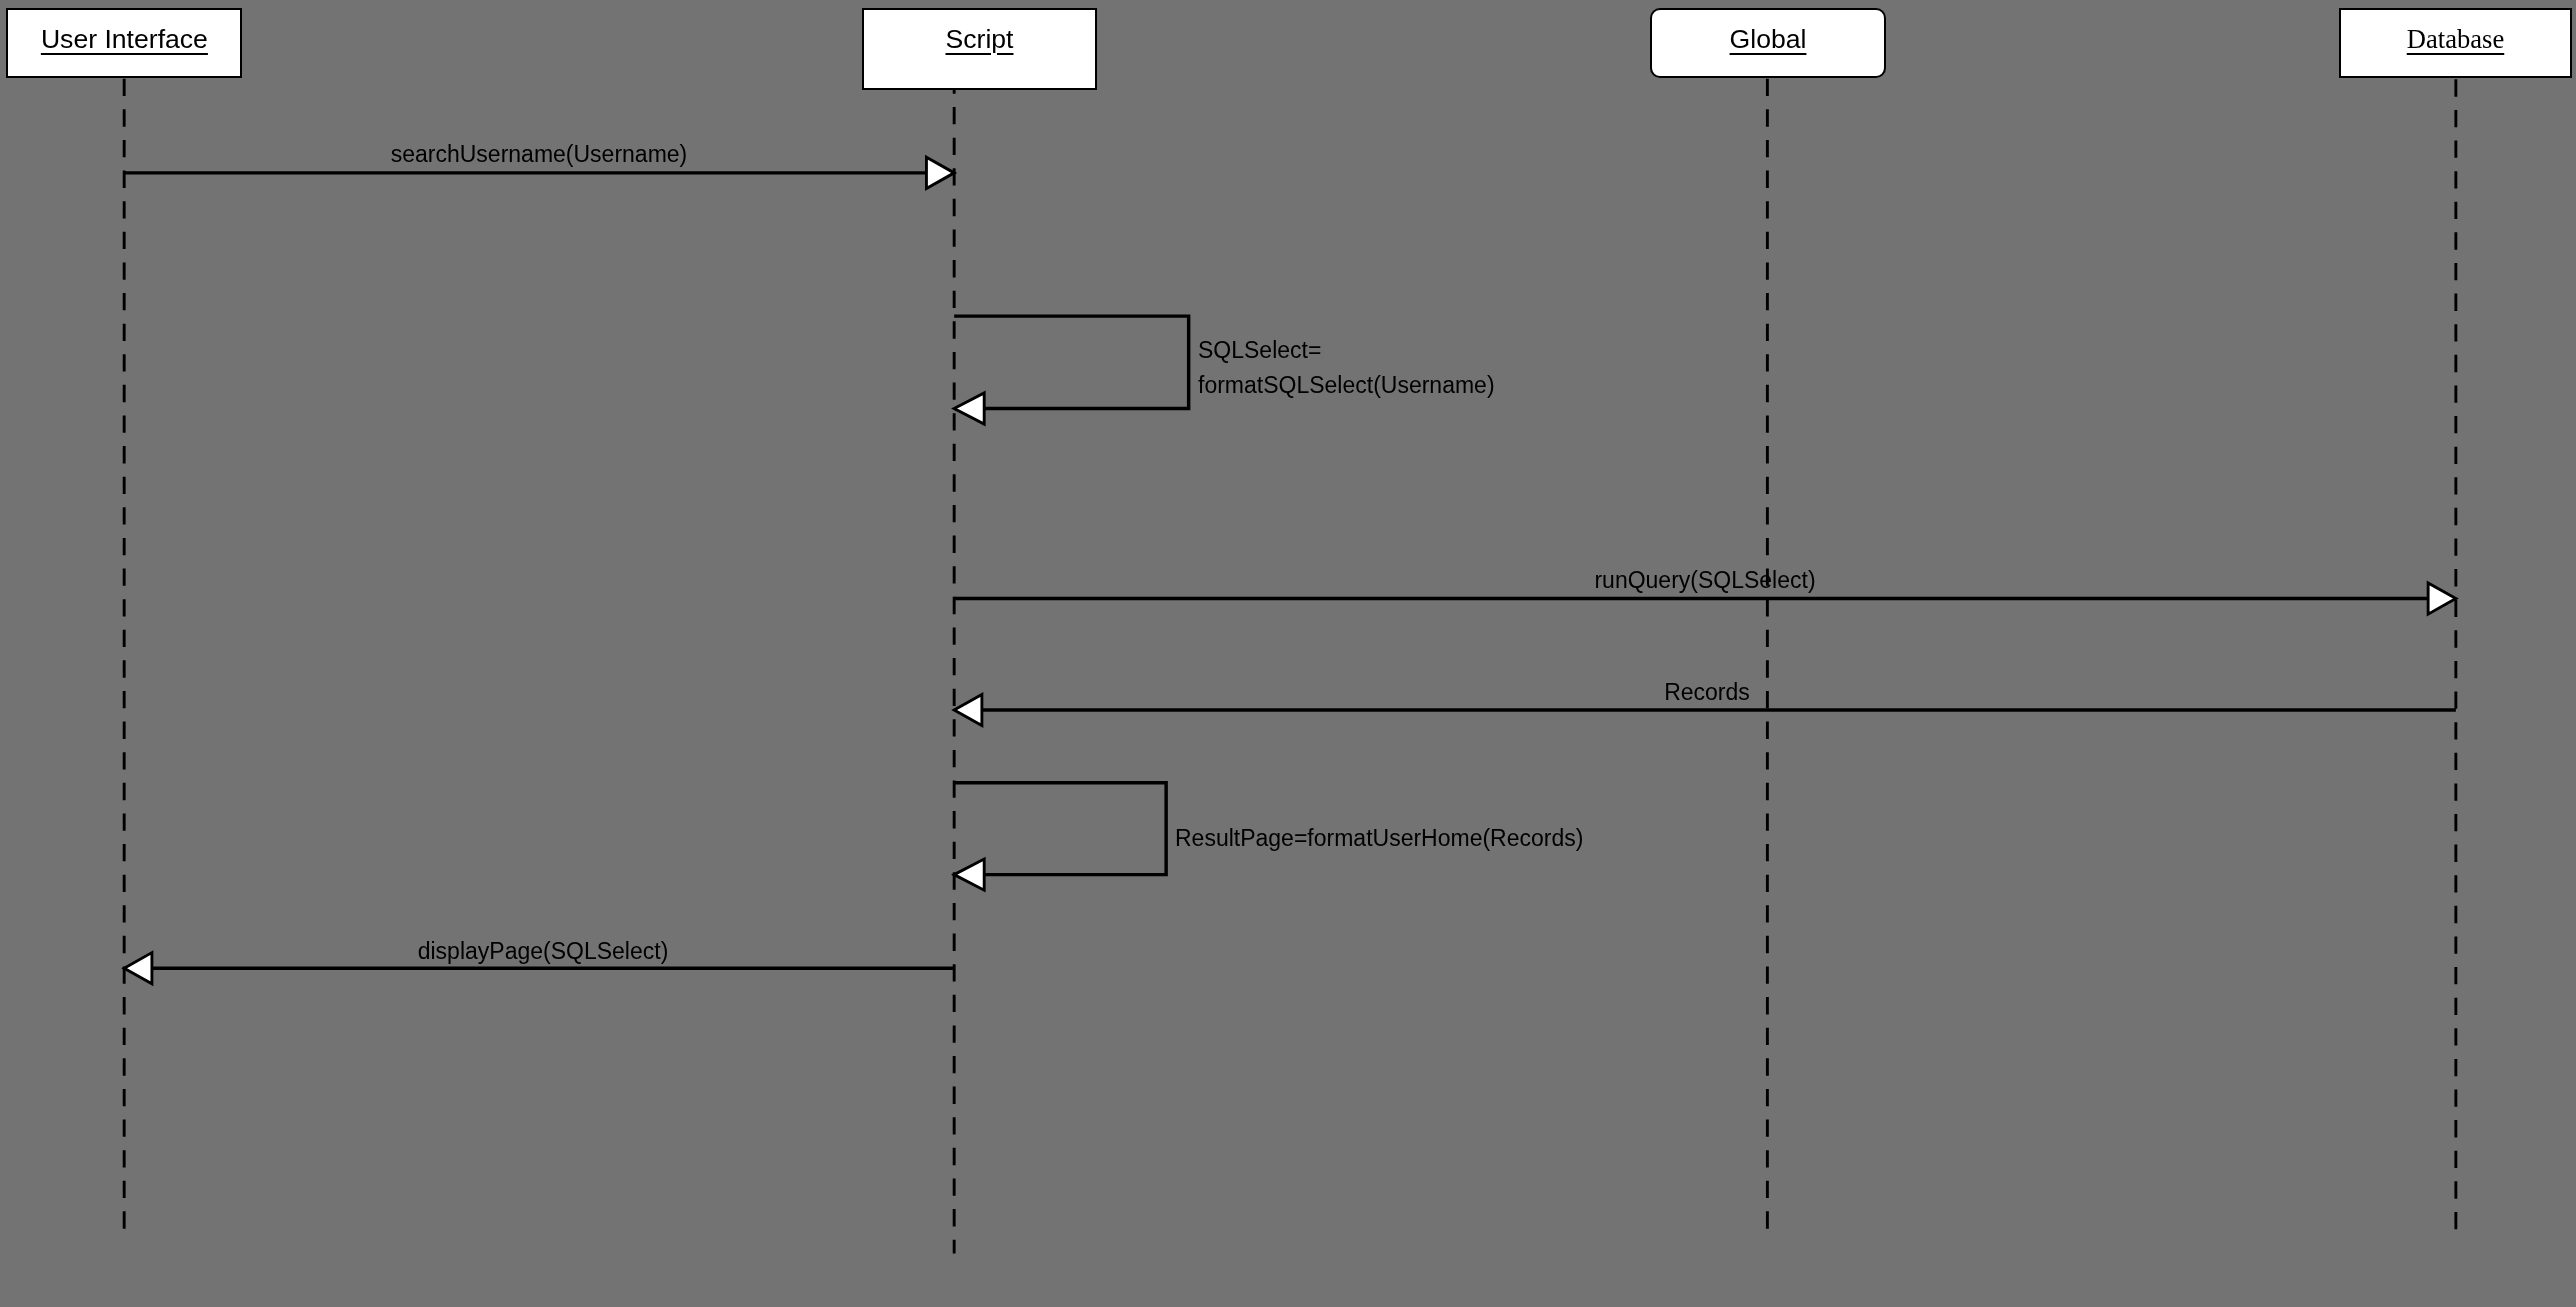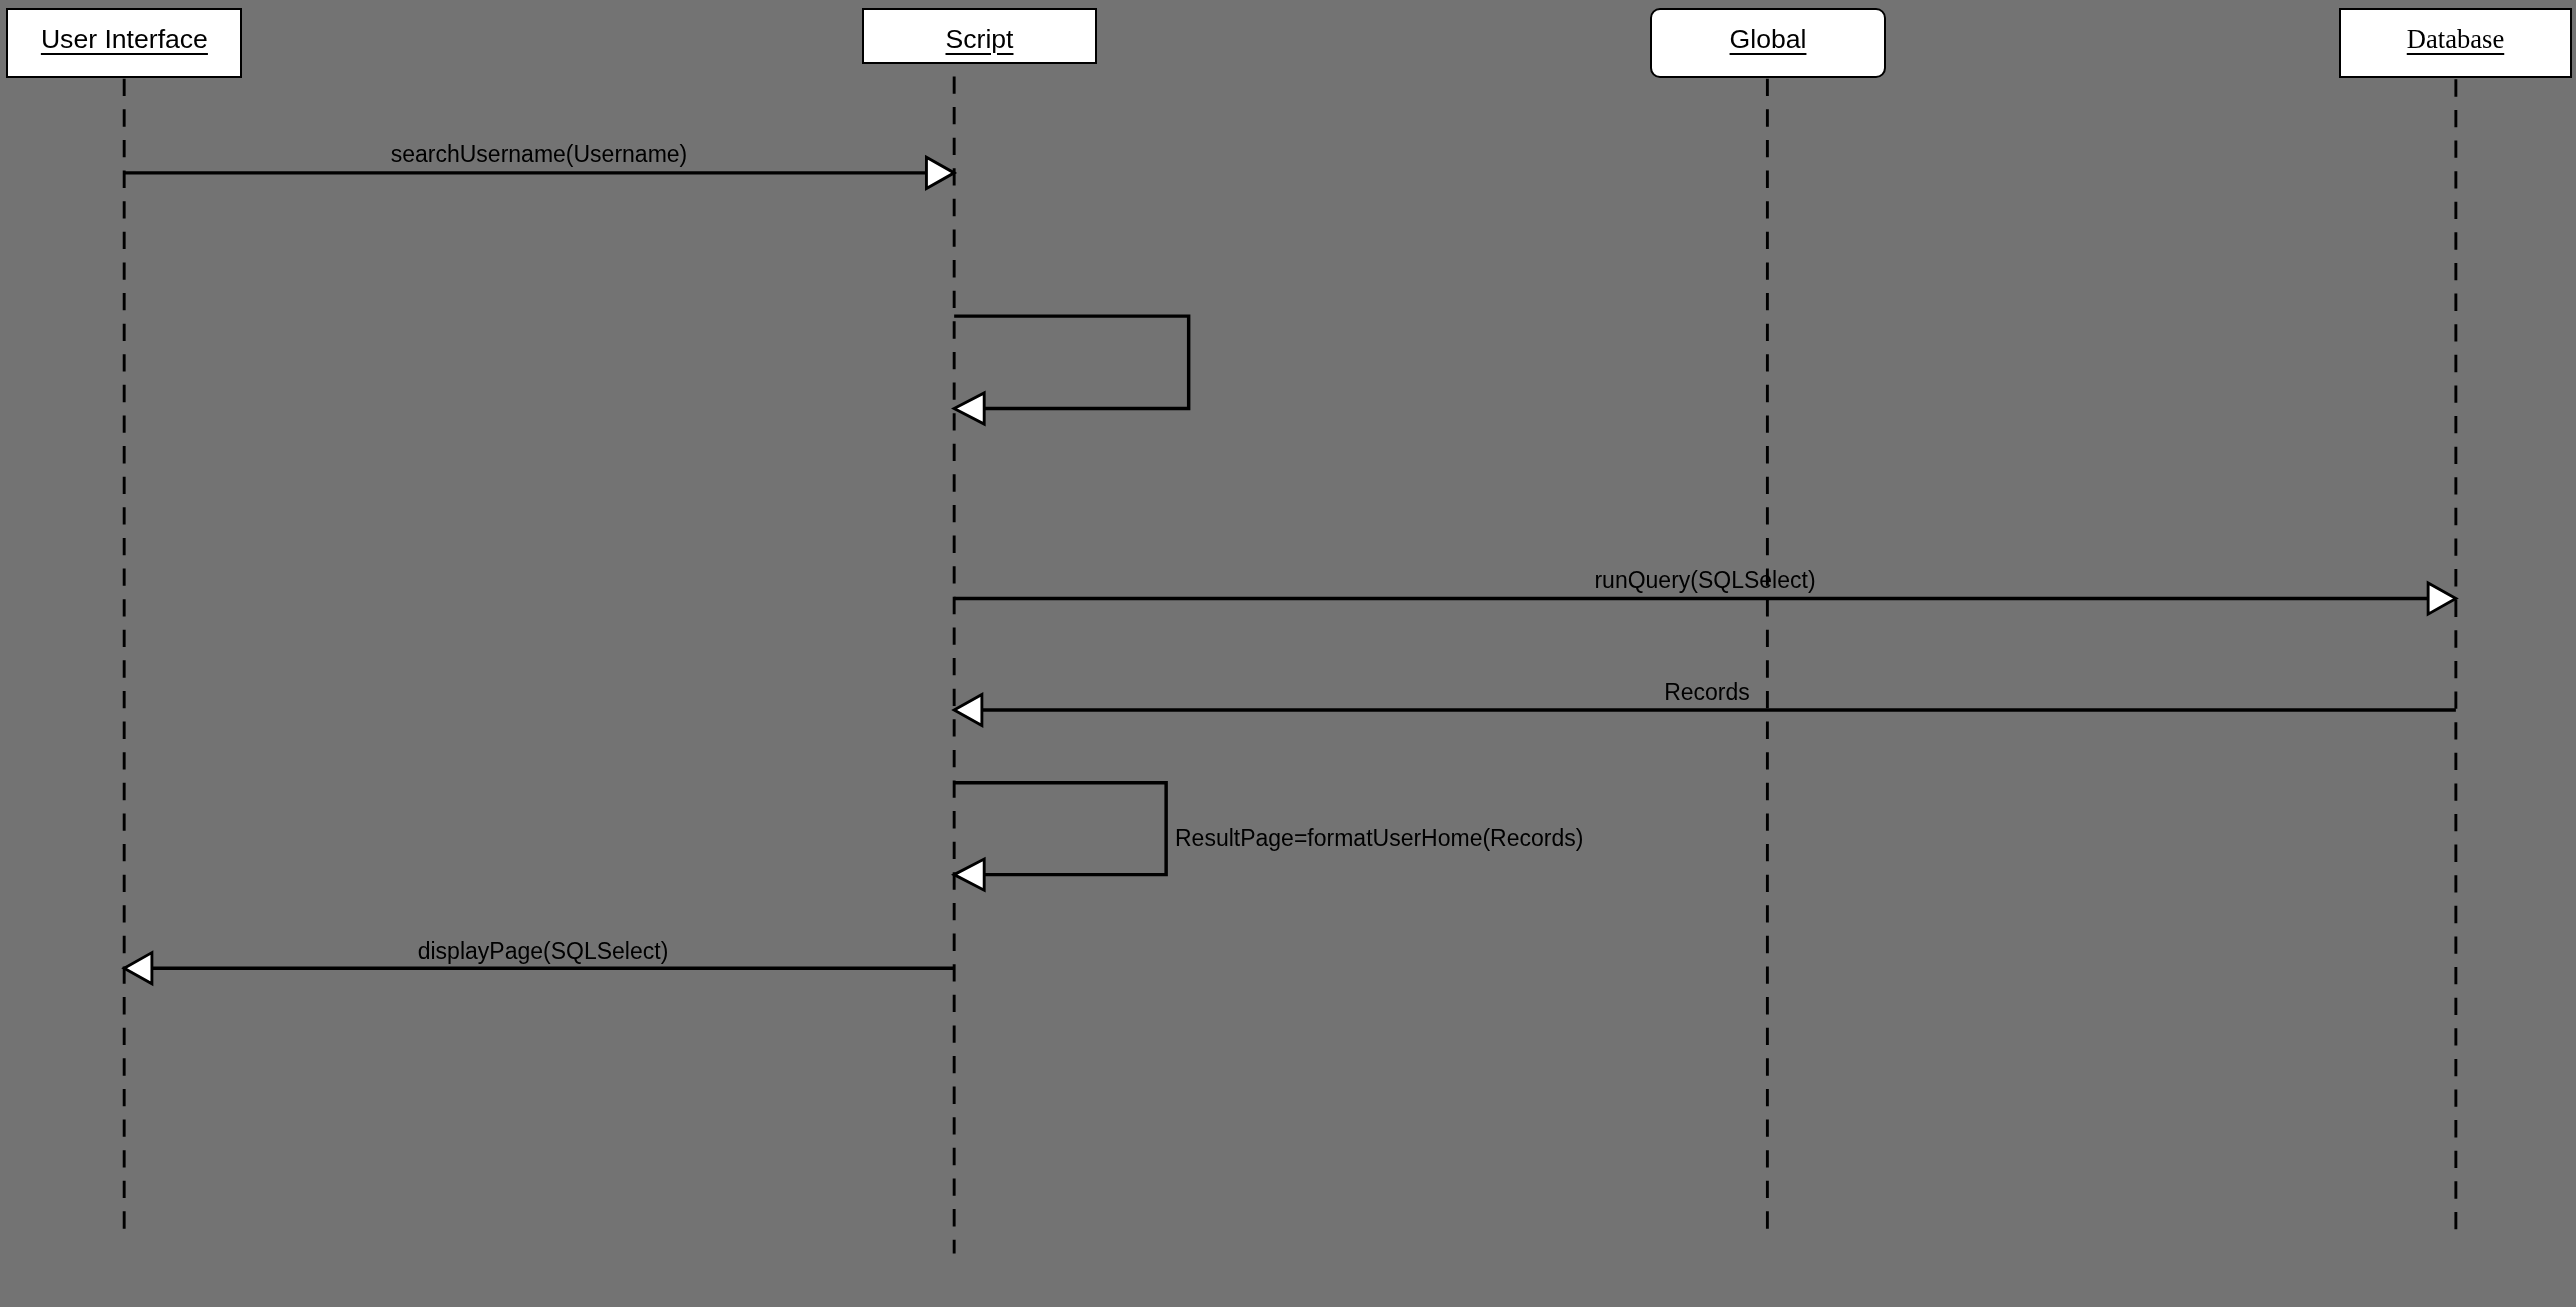--- a/index.html
+++ b/index.html
@@ -80,34 +80,38 @@
     <polygon points="1652,1514 1704,1487 1704,1541" fill="#ffffff" stroke="#000000" stroke-width="5"></polygon>
 
     <line x1="1652" y1="1676" x2="263" y2="1676" stroke="#000000" stroke-width="6"></line>
     <polygon points="215,1676 263,1649 263,1703" fill="#ffffff" stroke="#000000" stroke-width="5"></polygon>
   </svg>
 
   <div class="actor-box" style="left:6.4px; top:8px; width:236px; height:70px;">
     <span class="actor-label">User Interface</span>
   </div>
 
-  <div class="actor-box" style="left:862px; top:8px; width:235px; height:56px;">
+  <div class="actor-box" style="left:862px; top:8px; width:235px; height:82px;">
     <span class="actor-label">Script</span>
   </div>
 
   <div class="actor-box" style="left:1650px; top:8px; width:236px; height:70px;border-radius:10px;">
     <span class="actor-label">Global</span>
   </div>
 
   <div class="actor-box" style="left:2339px; top:8px; width:233px; height:70px;font-family:Liberation Serif, serif;">
     <span class="actor-label">Database</span>
   </div>
 
   <div class="msg-label centered" style="left:539px; top:137px;">searchUsername(Username)</div>
 
+  <div class="msg-label" style="left:1198px; top:333px;">
+    <div>SQLSelect=</div>
+    <div>formatSQLSelect(Username)</div>
+  </div>
 
   <div class="msg-label centered" style="left:1705px; top:563px;">runQuery(SQLSelect)</div>
 
   <div class="msg-label centered" style="left:1707px; top:675px;">Records</div>
 
   <div class="msg-label" style="left:1175px; top:821px;">ResultPage=formatUserHome(Records)</div>
 
   <div class="msg-label centered" style="left:543px; top:934px;">displayPage(SQLSelect)</div>
 
 </div>

